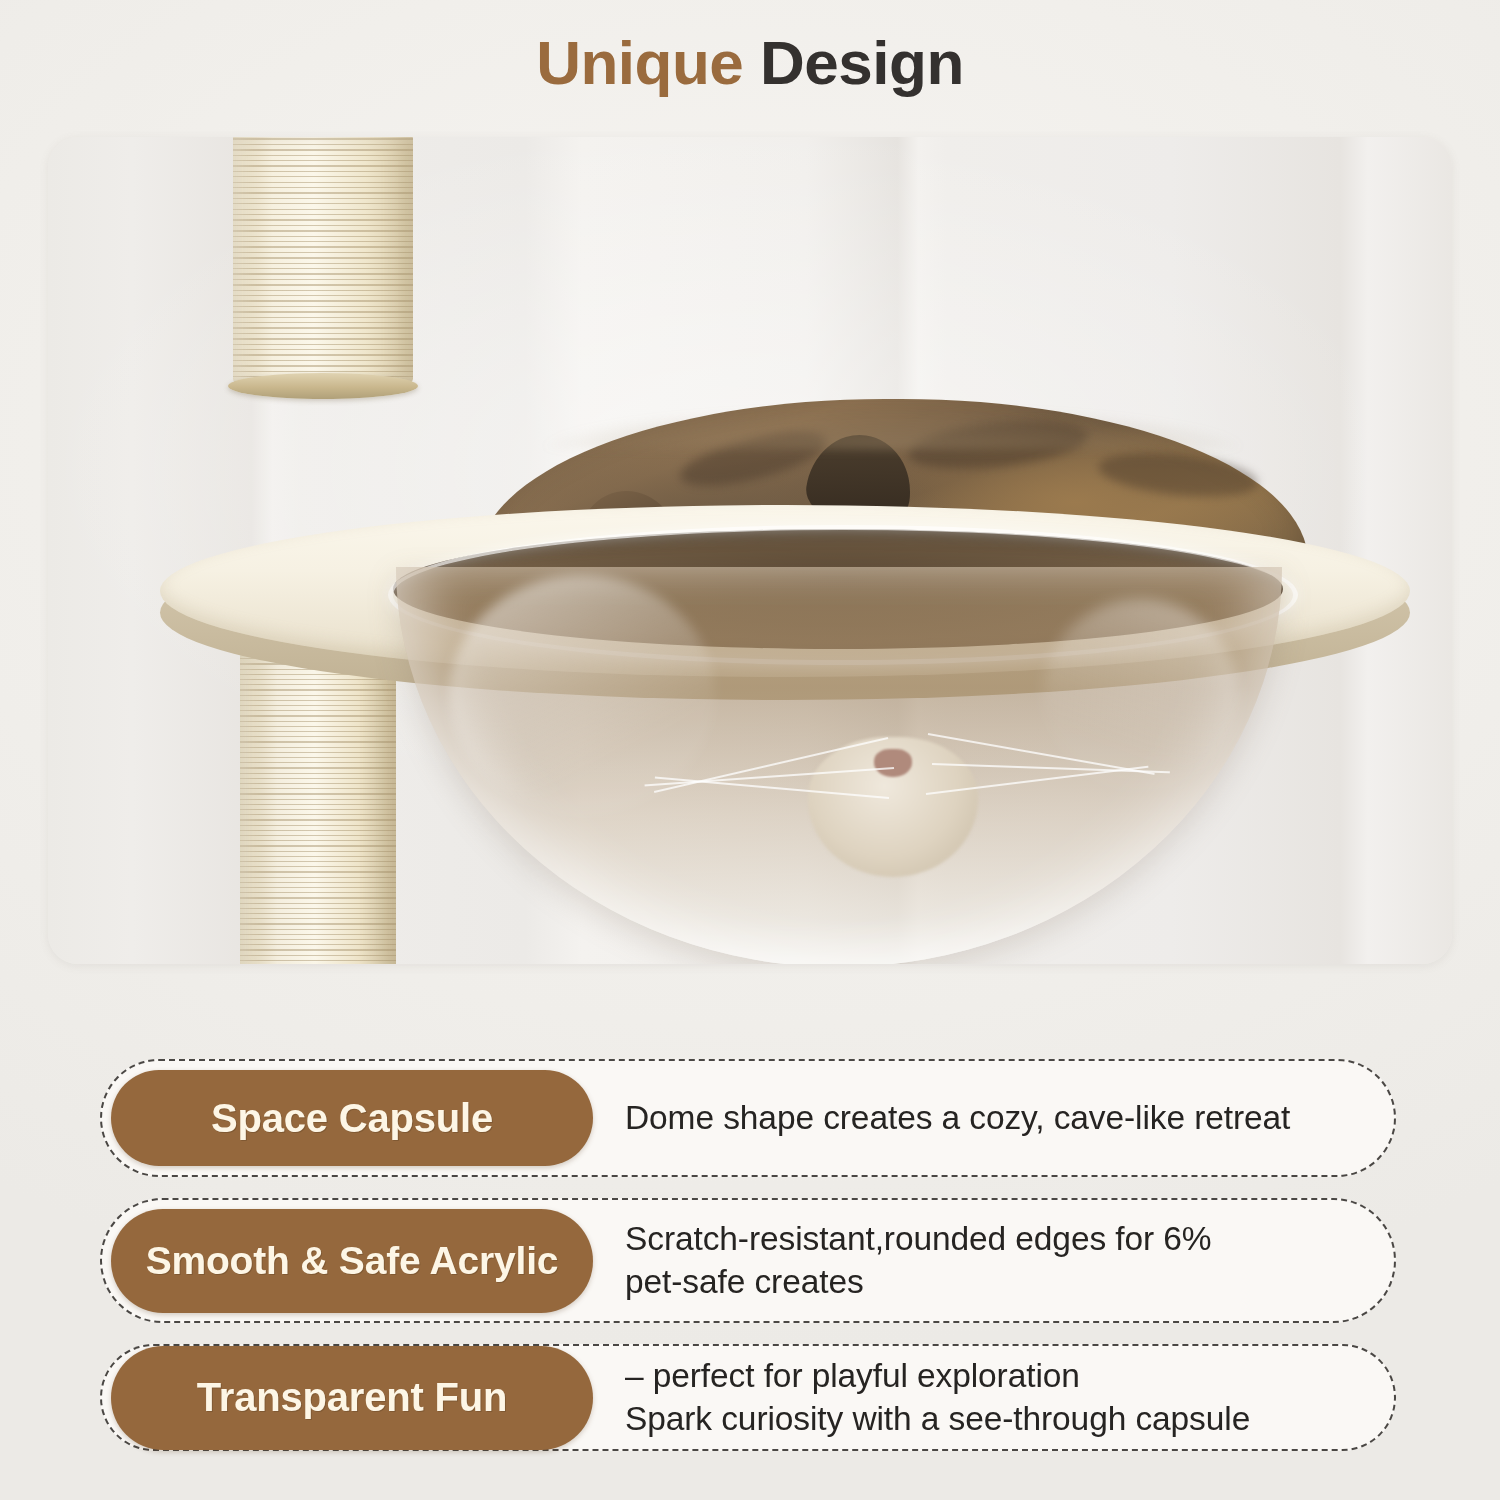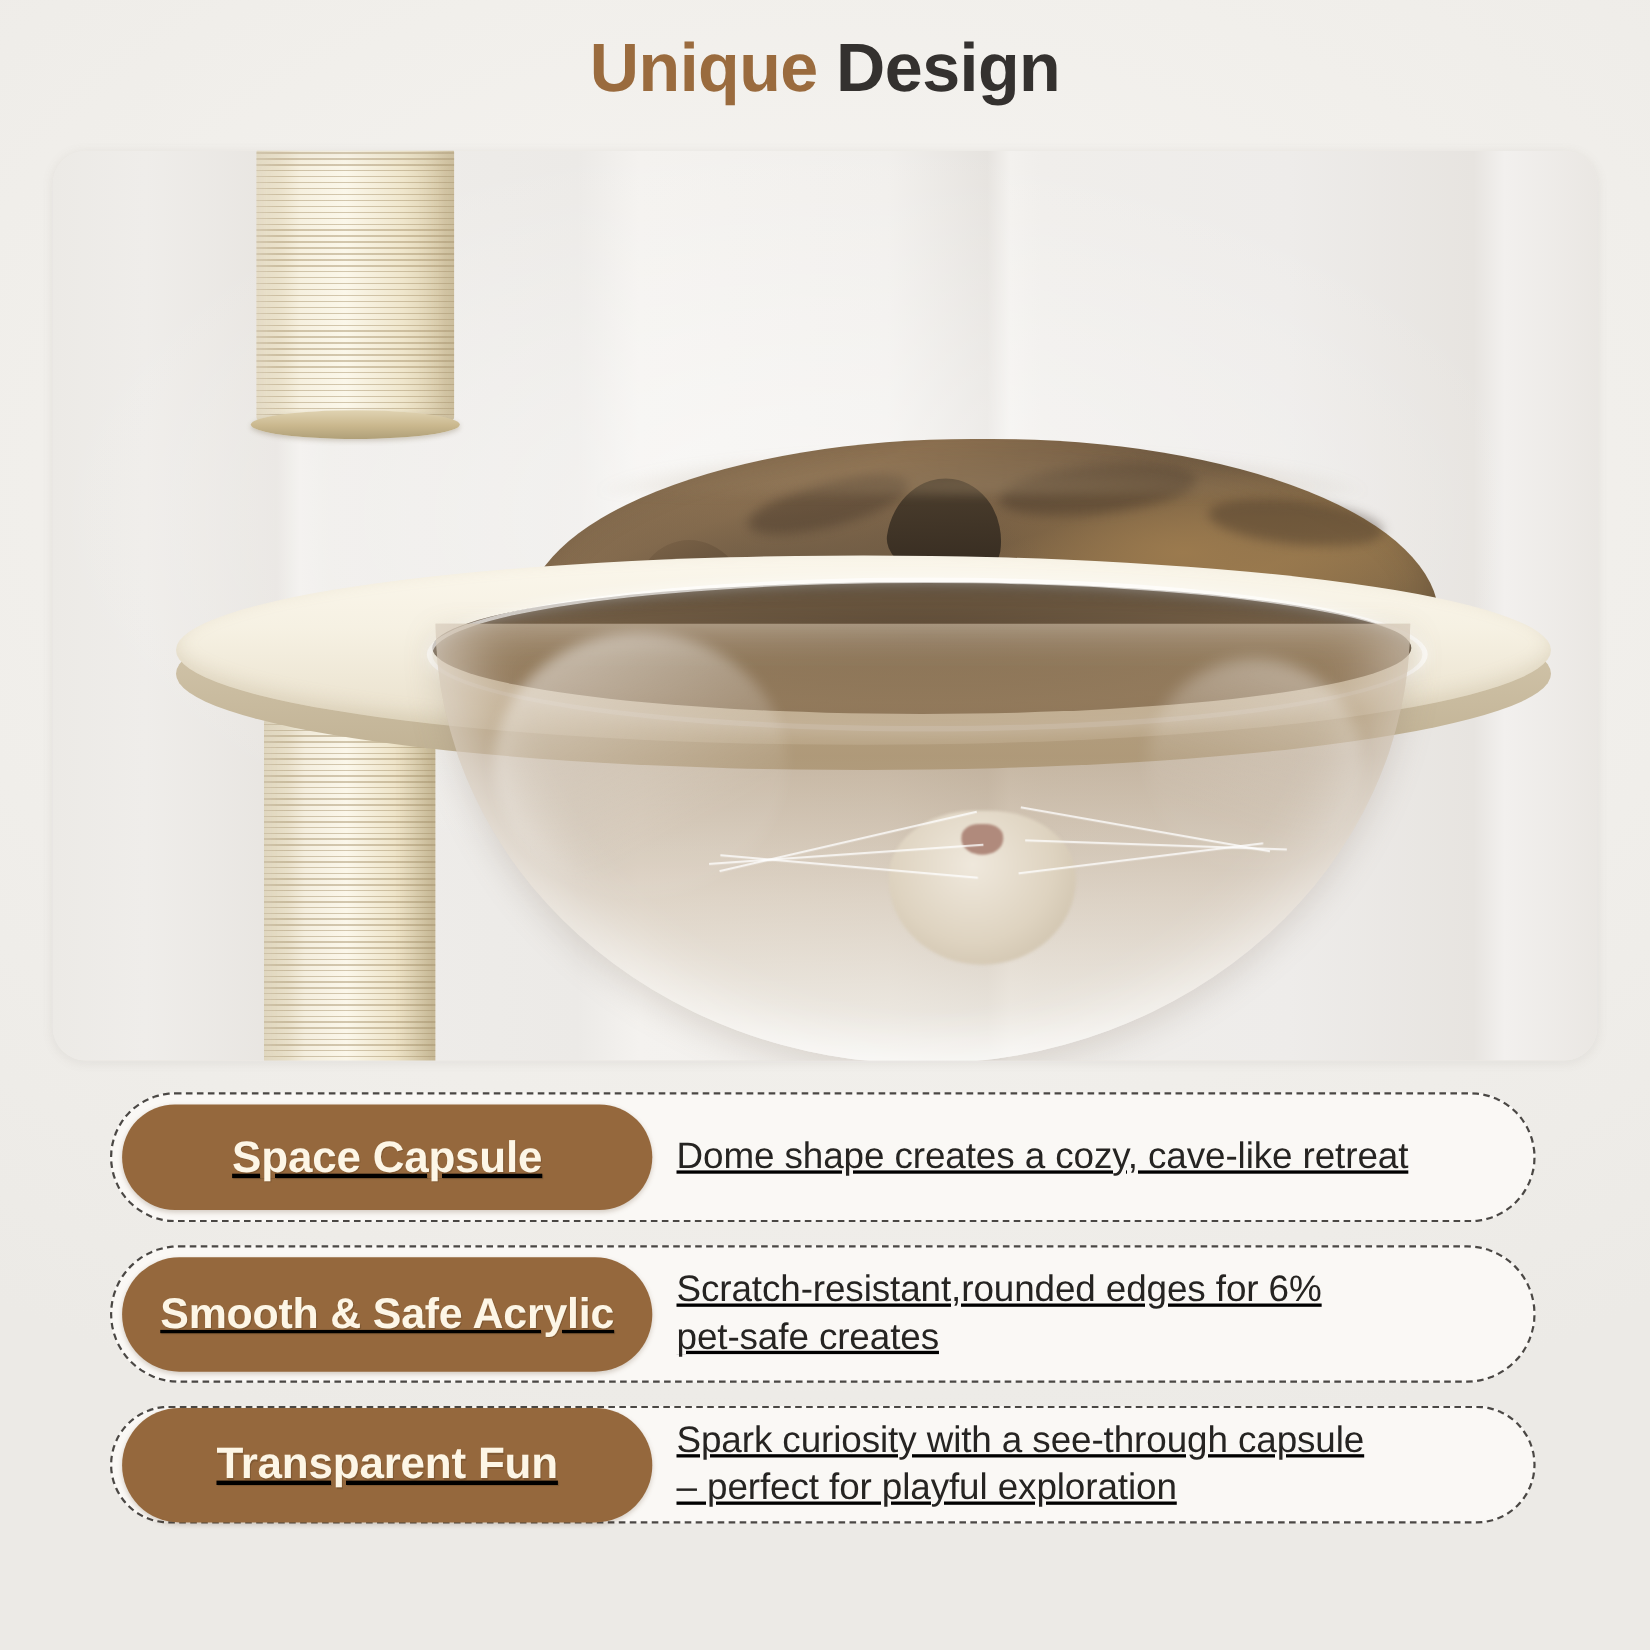--- a/index.html
+++ b/index.html
@@ -227,23 +227,22 @@
         rgba(166,146,108,0.48) 0px, rgba(166,146,108,0.48) 1.3px,
         rgba(255,252,240,0) 1.3px, rgba(255,252,240,0) 5.2px),
       linear-gradient(90deg, #d9cdae 0%, #f4eede 24%, #fbf7ea 48%, #eee4c9 76%, #d0c29f 100%);
     box-shadow: inset -12px 0 24px rgba(150,130,96,0.22), inset 10px 0 18px rgba(255,255,255,0.30);
   }
 
   
   .features {
     position: absolute;
     left: 100px;
-    top: 993px;
+    top: 1059px;
     width: 1296px;
-    text-decoration: underline;
   }
   .feature-row {
     position: relative;
     border: 2px dashed #4a4744;
     border-radius: 999px;
     background: #faf8f5;
     display: flex;
     align-items: center;
     box-sizing: border-box;
     margin-bottom: 21px;
@@ -274,21 +273,21 @@
     font-size: 40px;
     font-weight: 700;
     letter-spacing: -0.2px;
     white-space: nowrap;
     text-shadow: 1px 1px 0 rgba(90,62,34,0.35);
   }
   .r2 .pill-label { font-size: 39px; }
 
   .desc {
     flex: 1 1 auto;
-    padding-left: 22px;
+    padding-left: 32px;
     padding-right: 34px;
     color: #262422;
     font-size: 33.5px;
     line-height: 1.28;
     letter-spacing: -0.1px;
   }
   .desc-line { display: block; white-space: nowrap; }
 </style>
 </head>
 <body>
@@ -356,18 +355,18 @@
       <span class="desc-line">Scratch-resistant,rounded edges for 6%</span>
       <span class="desc-line">pet-safe creates</span>
     </div>
   </div>
 
   <div class="feature-row r3">
     <div class="pill">
       <span class="pill-label">Transparent Fun</span>
     </div>
     <div class="desc">
+      <span class="desc-line">– perfect for playful exploration</span>
       <span class="desc-line">Spark curiosity with a see-through capsule</span>
-      <span class="desc-line">– perfect for playful exploration</span>
     </div>
   </div>
 
 </div>
 
 </body></html>

